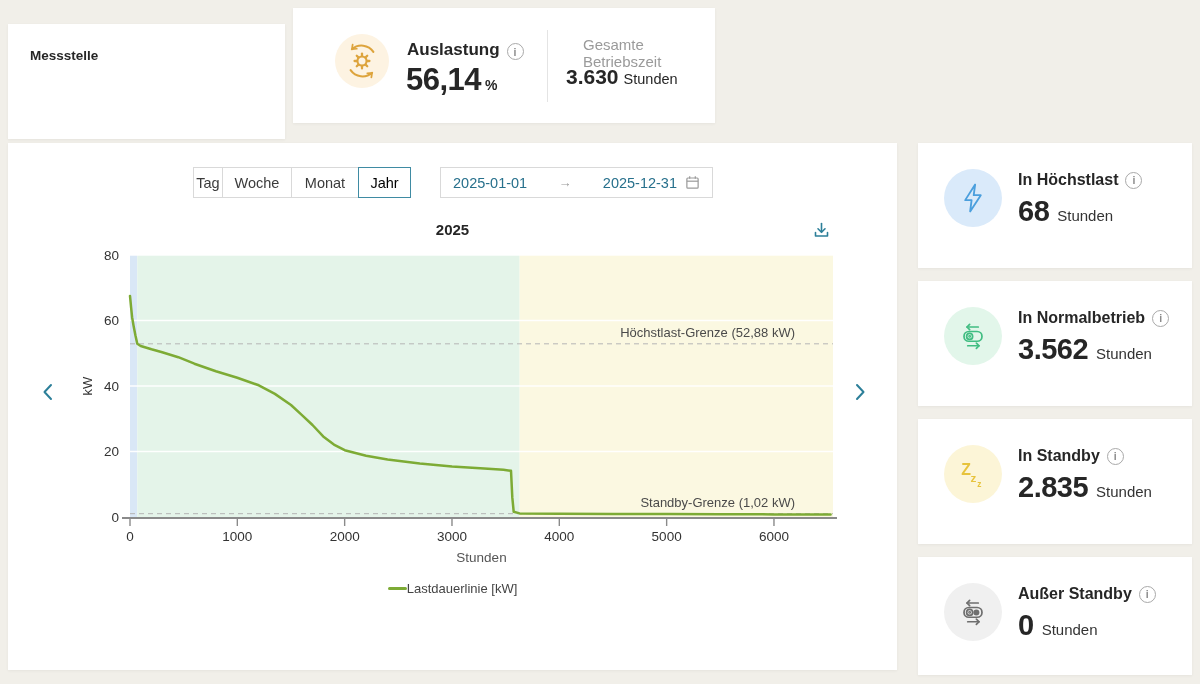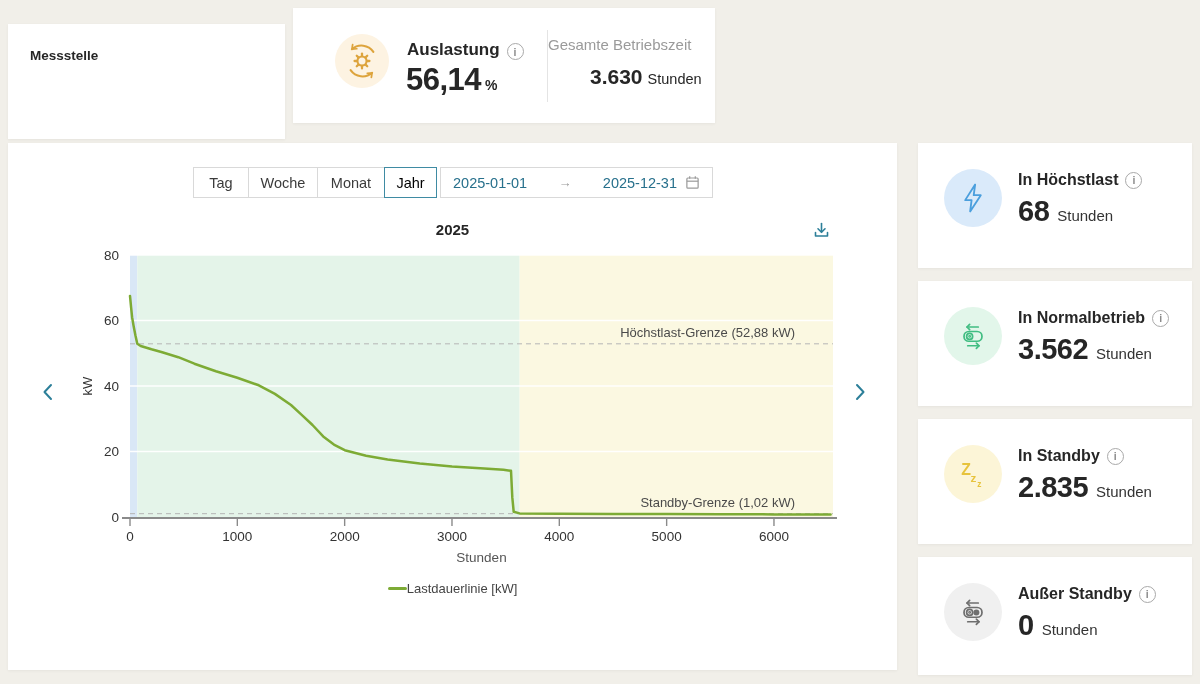--- a/index.html
+++ b/index.html
@@ -13,22 +13,22 @@
   .mp-select { position:absolute; left:22px; top:49px; width:231px; height:31px; border:1px solid #c9c9c9; background:#fff; display:flex; align-items:center; padding:0 10px; font-size:14.5px; color:#333; cursor:pointer; }
   .mp-select svg { position:absolute; right:10px; top:12px; }
 
   
   .util-card { left:293px; top:8px; width:422px; height:115px; }
   .util-circle { position:absolute; left:42px; top:26px; width:54px; height:54px; border-radius:50%; background:#fdf3e2; color:#dda43d; display:flex; align-items:center; justify-content:center; }
   .util-title { position:absolute; left:114px; top:32px; font-size:17px; font-weight:700; display:flex; align-items:flex-end; gap:7px; }
   .util-value { position:absolute; left:113px; top:54px; font-size:31px; font-weight:800; letter-spacing:-0.5px; }
   .util-unit { font-size:14px; font-weight:700; margin-left:4px; }
   .util-divider { position:absolute; left:254px; top:22px; width:1px; height:72px; background:#e4e4e4; }
-  .tot-label { position:absolute; left:255px; top:28px; font-size:15px; color:#9a9a9a; }
-  .tot-value { position:absolute; left:273px; top:57px; font-size:21px; font-weight:800;margin-left:24px; }
+  .tot-label { position:absolute; left:290px; top:28px; font-size:15px; color:#9a9a9a; }
+  .tot-value { position:absolute; left:273px; top:57px; font-size:21px; font-weight:800; }
   .tot-unit { font-size:14.5px; font-weight:400; margin-left:5px; }
 
   .info-icon { display:inline-flex; width:17px; height:17px; border:1.5px solid #a9a9a9; border-radius:50%; color:#8b8b8b; font-size:10.5px; font-weight:600; align-items:center; justify-content:center; cursor:pointer; flex:none; }
 
   
   .chart-card { left:8px; top:143px; width:889px; height:527px; }
   .tabs { position:absolute; left:185px; top:24px; display:flex; }
   .tab { height:31px; border:1px solid #d9d9d9; background:#fff; display:flex; align-items:center; justify-content:center; font-size:14.5px; color:#3b3b3b; margin-left:-1px; cursor:pointer; position:relative; font-family:"Liberation Sans",sans-serif; }
   .tab:first-child { margin-left:0; }
   .tab.active { color:#000000; border-color:#3f8ba3; z-index:2; }
@@ -84,21 +84,21 @@
     <span class="info-icon">i</span>
   </div>
   <div class="util-value"><span>56,14</span><span class="util-unit">%</span></div>
   <div class="util-divider"></div>
   <div class="tot-label">Gesamte Betriebszeit</div>
   <div class="tot-value"><span>3.630</span><span class="tot-unit">Stunden</span></div>
 </div>
 
 <div class="card chart-card">
   <div class="tabs">
-    <button class="tab" style="width:56px">Tag</button>
+    <button class="tab" style="width:30px">Tag</button>
     <button class="tab" style="width:70px">Woche</button>
     <button class="tab" style="width:68px">Monat</button>
     <button class="tab active" style="width:53px">Jahr</button>
   </div>
   <div class="daterange">
     <span>2025-01-01</span>
     <span class="arrow">→</span>
     <span>2025-12-31</span>
     <svg width="15" height="15" viewBox="0 0 16 16" fill="none" stroke="#9b9b9b" stroke-width="1.3">
       <rect x="2" y="3.2" width="12" height="10.8" rx="1"></rect>

